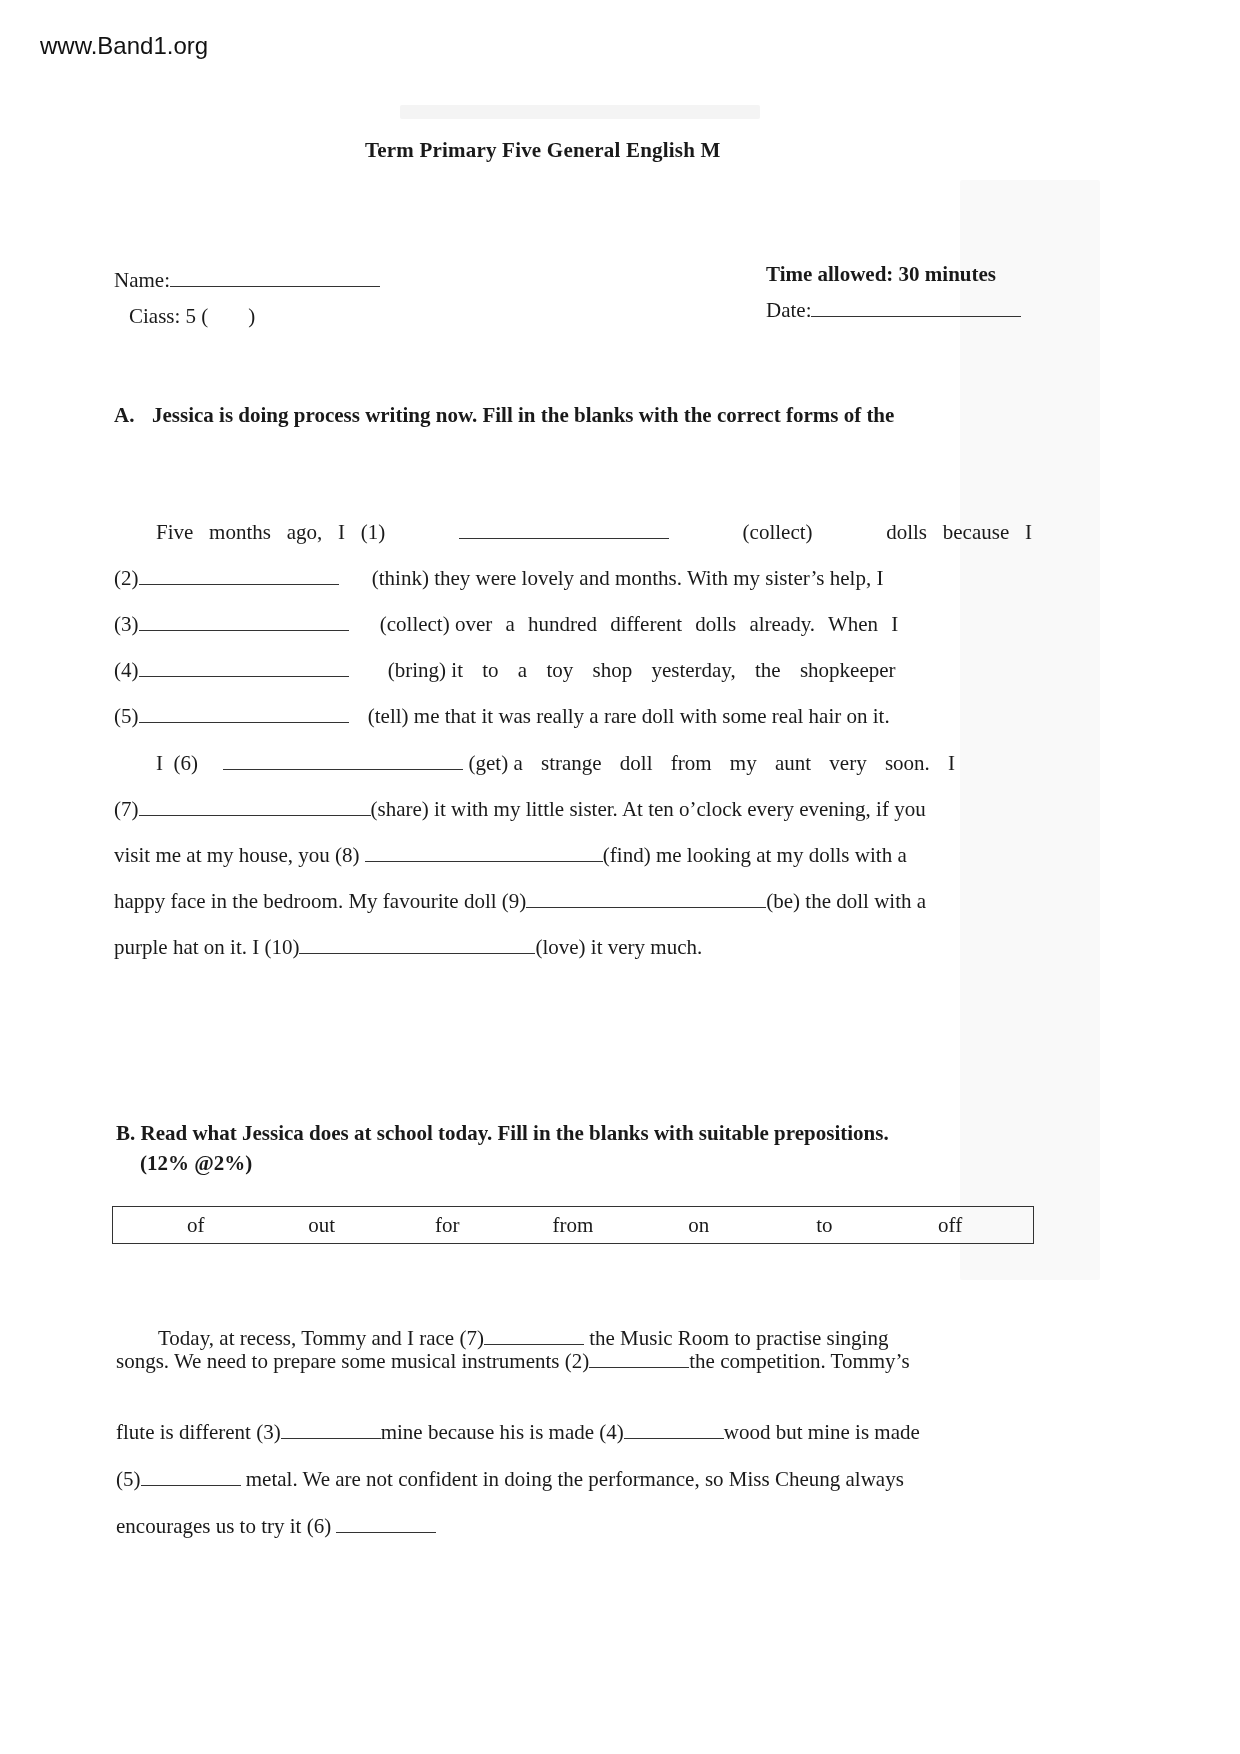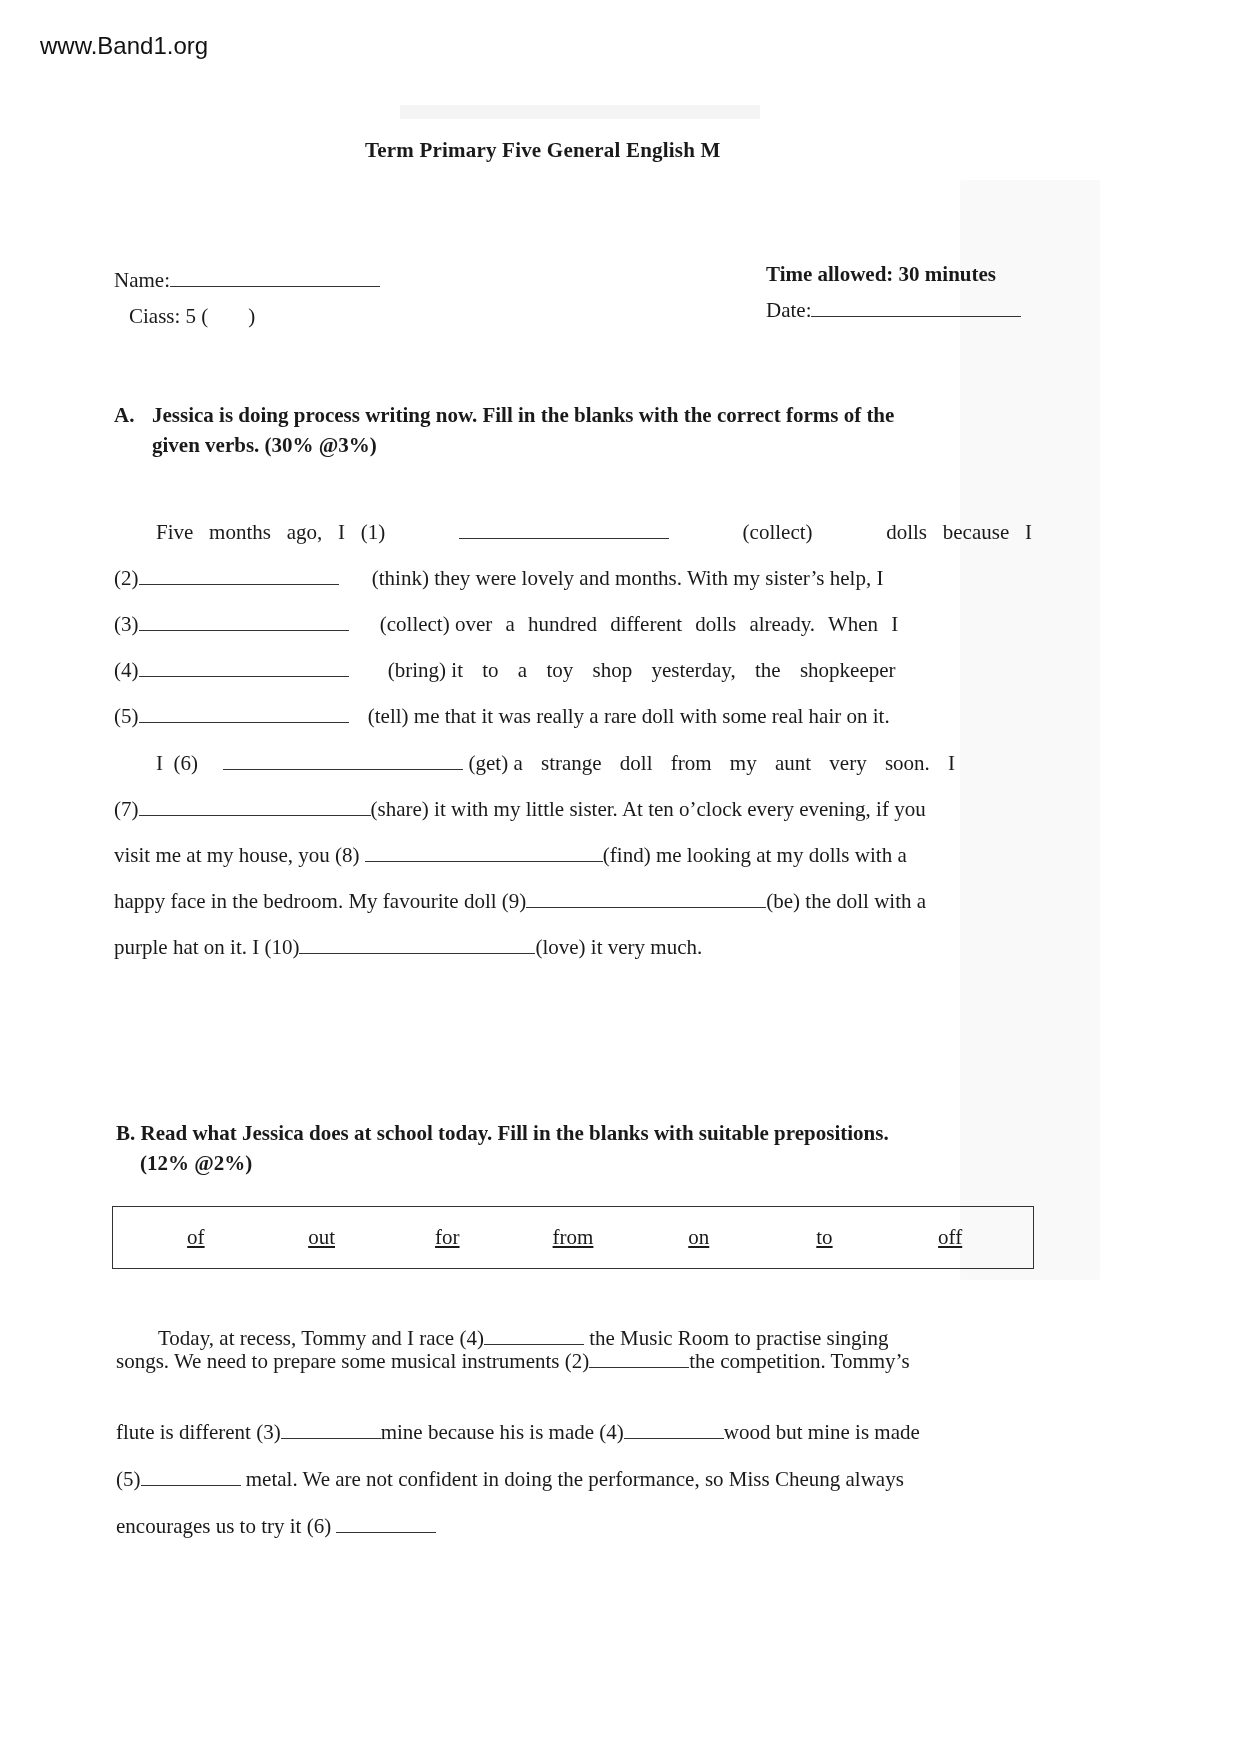--- a/index.html
+++ b/index.html
@@ -66,29 +66,28 @@
       display: inline-block;
       border-bottom: 1.5px solid #333;
       height: 18px;
       vertical-align: baseline;
     }
     .word-box {
       position: absolute;
       left: 112px;
       top: 1206px;
       width: 922px;
-      height: 63px;
+      height: 38px;
       border: 1.5px solid #333;
       display: flex;
       justify-content: space-around;
       align-items: center;
       font-size: 21px;
       box-sizing: border-box;
       padding: 0 20px;
-      text-decoration: underline;
     }
     .word-box span { flex: 1; text-align: center; }
     .b-line {
       position: absolute;
       left: 116px;
       font-size: 21px;
       white-space: nowrap;
     }
   </style>
 </head>
@@ -107,21 +106,20 @@
 <div class="hdr" style="left:129px;top:304px;">
   <span>Ciass: 5 (</span><span style="display:inline-block;width:40px;"></span><span>)</span>
 </div>
 <div class="hdr bold" style="left:766px;top:262px;">Time allowed: 30 minutes</div>
 <div class="hdr" style="left:766px;top:296px;">
   <span>Date:</span><span class="uline" style="width:210px;"></span>
 </div>
 
 <div class="section-heading" style="top:400px;">
   <div><span class="label">A.</span><span>Jessica is doing process writing now. Fill in the blanks with the correct forms of the</span></div>
-  <div class="indent">given verbs.    (30% @3%)</div>
 </div>
 
 <div class="para-line justify" style="top:520px;left:156px;width:876px;text-align:right;">
   <span style="white-space:pre;">Five   months   ago,   I   (1)</span>
   <span class="blank" style="width:210px;"></span>
   <span>(collect)</span>
   <span style="white-space:pre;">dolls   because   I</span>
 </div>
 
 <div class="para-line" style="top:566px;">
@@ -185,21 +183,21 @@
   <span>of</span>
   <span>out</span>
   <span>for</span>
   <span>from</span>
   <span>on</span>
   <span>to</span>
   <span>off</span>
 </div>
 
 <div class="b-line" style="top:1326px;left:158px;">
-  <span>Today, at recess, Tommy and I race (4)</span><span class="blank" style="width:100px;"></span>
+  <span>Today, at recess, Tommy and I race (7)</span><span class="blank" style="width:100px;"></span>
   <span>the Music Room to practise singing</span>
 </div>
 
 <div class="b-line" style="top:1349px;">
   <span>songs. We need to prepare some musical instruments (2)</span><span class="blank" style="width:100px;"></span><span>the competition. Tommy’s</span>
 </div>
 
 <div class="b-line" style="top:1420px;">
   <span>flute is different (3)</span><span class="blank" style="width:100px;"></span><span>mine because his is made (4)</span><span class="blank" style="width:100px;"></span><span>wood but mine is made</span>
 </div>

